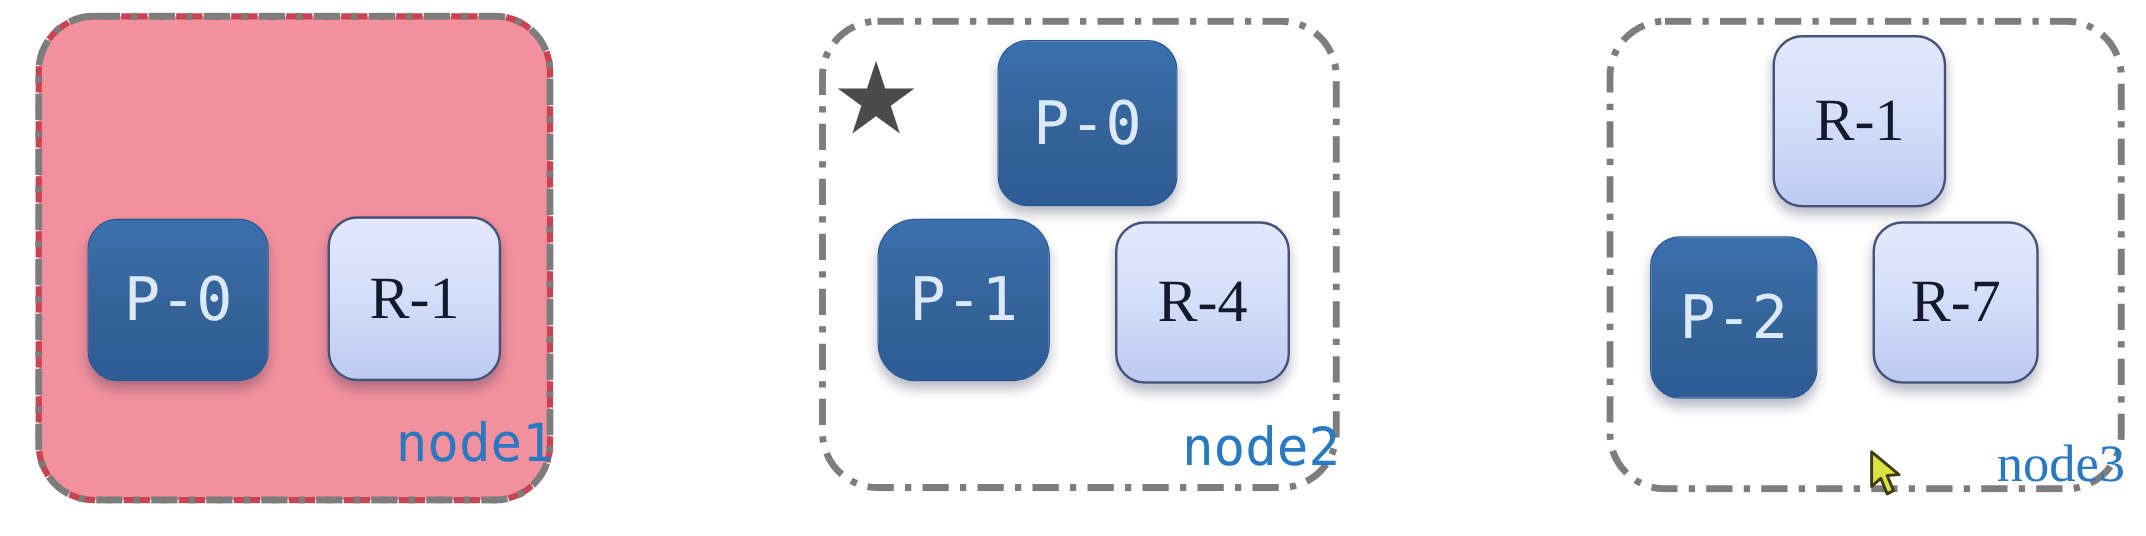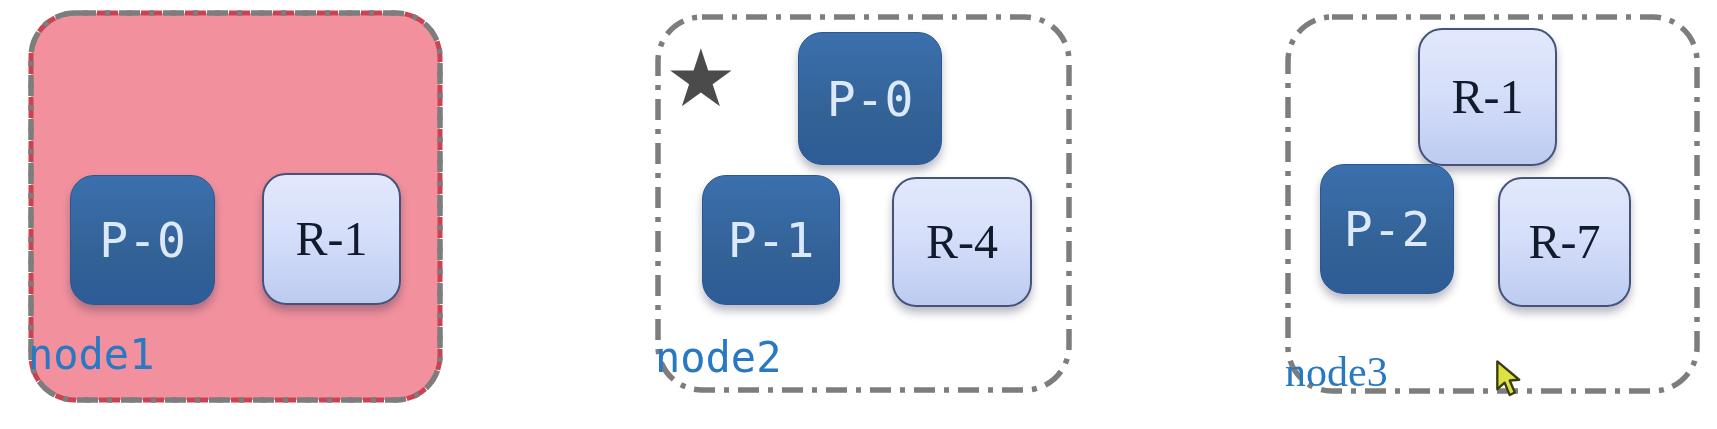--- a/index.html
+++ b/index.html
@@ -41,21 +41,21 @@
   .chip.light {
     background: linear-gradient(180deg, #e2e8fc 0%, #d6dffa 45%, #bccbf0 100%);
     color: #131a2e;
     border: 2px solid #45537b;
     font-family: Liberation Serif, serif;
   }
   .node-label {
     position: absolute;
     left: 0;
     width: 100%;
-    text-align: left;
+    text-align: right;
     font-size: 42px;
     line-height: 1;
     color: #2878c2;
   }
   .star {
     position: absolute;
     font-size: 80px;
     line-height: 1;
     color: #4b4b4b;
     font-family: "DejaVu Sans", sans-serif;
@@ -86,37 +86,37 @@
   </div>
 
   <div class="node" style="left:655px; top:14px; width:417px; height:379px;">
     <svg class="outline" viewBox="0 0 417 379">
       <rect x="3" y="3" width="411" height="373" rx="44" ry="44" fill="#FFFFFF" stroke="#7D7D7D" stroke-width="5.5" stroke-dasharray="21 9 5 9"></rect>
     </svg>
     <span class="star" style="left:10px; top:25px;">★</span>
     <div class="chip dark" style="left:143px; top:18px; width:142px; height:131px;">
       <span>P-0</span>
     </div>
-    <div class="chip dark" style="left:47px; top:161px; width:136px; height:128px;">
+    <div class="chip dark" style="left:47px; top:161px; width:136px; height:128px;border-radius:30px;">
       <span>P-1</span>
     </div>
     <div class="chip light" style="left:237px; top:163px; width:136px; height:126px;">
       <span>R-4</span>
     </div>
     <div class="node-label" style="top:323px;">node2</div>
   </div>
 
   <div class="node" style="left:1285px; top:14px; width:415px; height:380px;">
     <svg class="outline" viewBox="0 0 415 380">
       <rect x="3" y="3" width="409" height="374" rx="44" ry="44" fill="#FFFFFF" stroke="#7D7D7D" stroke-width="5.5" stroke-dasharray="21 9 5 9"></rect>
     </svg>
     <div class="chip light" style="left:133px; top:14px; width:135px; height:134px;">
       <span>R-1</span>
     </div>
-    <div class="chip dark" style="left:35px; top:150px; width:132px; height:128px;">
+    <div class="chip dark" style="left:35px; top:175px; width:132px; height:128px;">
       <span>P-2</span>
     </div>
     <div class="chip light" style="left:213px; top:163px; width:129px; height:126px;">
       <span>R-7</span>
     </div>
     <div class="node-label" style="top:337px;font-family:Liberation Serif, serif;">node3</div>
   </div>
 
   <svg class="cursor" style="left:1494px; top:360px;" viewBox="0 0 20 26">
     <polygon points="2,1 2,20 7,15.5 10.5,24 14,22.2 10.5,14 17,13.5" fill="#DDE243" stroke="#3c3c10" stroke-width="1.6" stroke-linejoin="round"></polygon>

